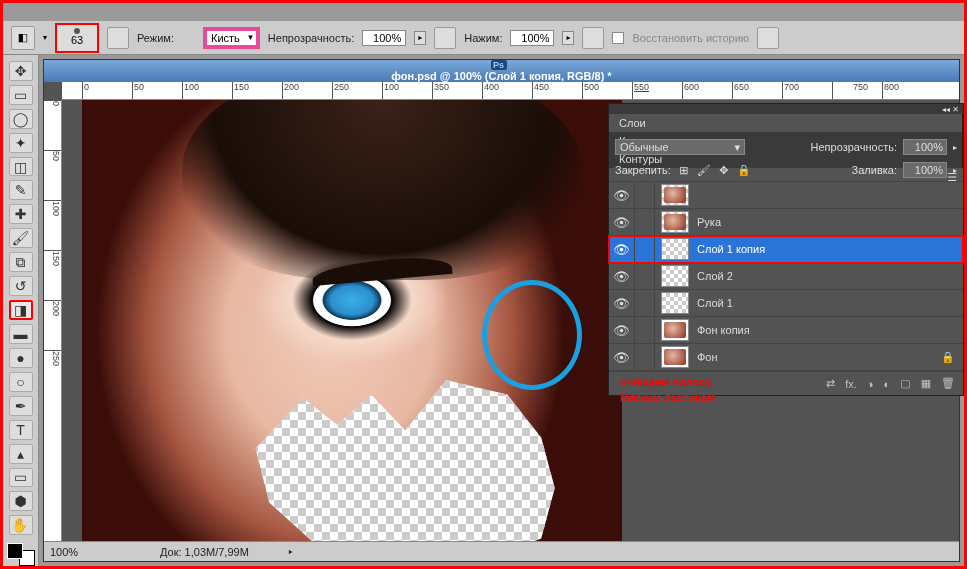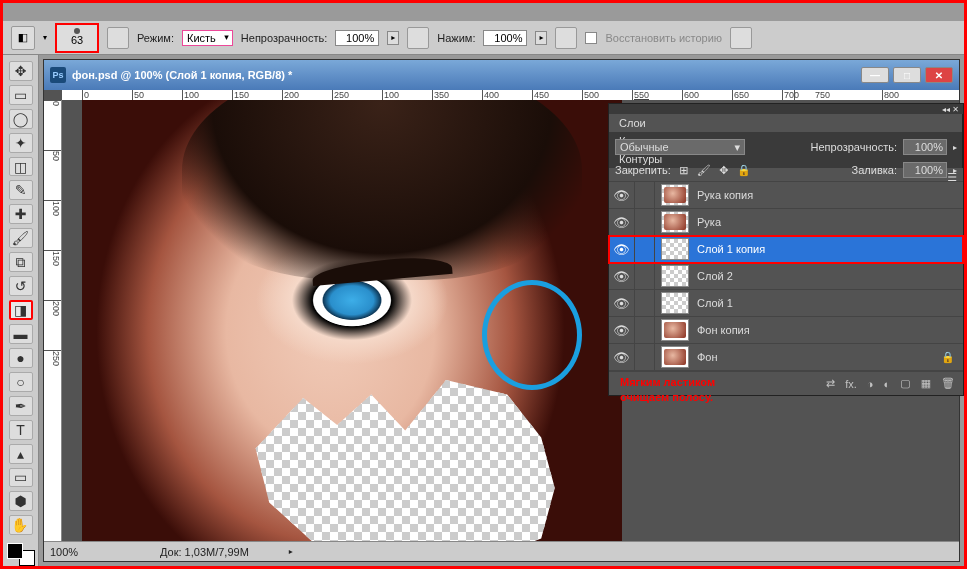--- a/index.html
+++ b/index.html
@@ -8,42 +8,42 @@
 
 
 .menubar { height: 18px; background: #9a9a9a; display: flex; align-items: center; gap: 18px; padding: 0 10px; color: #ddd; overflow: hidden; }
 
 
 .options { height: 34px; background: #ccc; border-bottom: 1px solid #888; display: flex; align-items: center; padding: 0 8px; gap: 8px; }
 .tool-icon { width: 24px; height: 24px; background: #ddd; border: 1px solid #999; border-radius: 2px; display: flex; align-items: center; justify-content: center; }
 .brush-size-box { display: flex; flex-direction: column; align-items: center; border: 2px solid #ff0000; padding: 1px 6px; width: 44px; height: 30px; background: #ddd; }
 .brush-dot { width: 6px; height: 6px; background: #555; border-radius: 50%; margin-top: 2px; }
 .opt-label { color: #222; }
-.opt-select { background: #fff; border: 1px solid #ec4899; padding: 1px 16px 1px 4px; position: relative; }
+.opt-select { background: #fff; border: 4px solid #ec4899; padding: 1px 16px 1px 4px; position: relative; margin-left: 21px; }
 .opt-select::after { content: "▾"; position: absolute; right: 3px; top: 1px; font-size: 9px; }
 .opt-input { background: #fff; border: 1px solid #888; padding: 1px 4px; width: 44px; text-align: right; }
 .opt-arrow { width: 12px; height: 14px; background: #ddd; border: 1px solid #888; display: flex; align-items: center; justify-content: center; font-size: 8px; }
 .opt-iconbtn { width: 22px; height: 22px; border: 1px solid #999; background: #ddd; border-radius: 2px; }
 .opt-check { width: 12px; height: 12px; border: 1px solid #888; background: #fff; }
 .opt-disabled { color: #888; }
 
 
 .workspace { position: absolute; top: 52px; left: 0; right: 0; bottom: 0; background: #999; display: flex; }
 
 
 .tools { width: 36px; background: #ccc; border-right: 1px solid #888; display: flex; flex-direction: column; align-items: center; padding-top: 4px; }
 .tool { width: 24px; height: 24px; margin: 2px 0; background: #ddd; border: 1px solid #aaa; border-radius: 2px; display: flex; align-items: center; justify-content: center; font-size: 14px; color: #333; }
 .tool.selected { border: 2px solid #ff0000; background: #e8e8e8; }
 .fgbg { position: relative; width: 28px; height: 28px; margin-top: 6px; }
 .fgbg .fg { position: absolute; width: 16px; height: 16px; background: #000; border: 1px solid #fff; left: 0; top: 0; z-index: 2; }
 .fgbg .bg { position: absolute; width: 16px; height: 16px; background: #fff; border: 1px solid #000; right: 0; bottom: 0; }
 
 
 .docwin { flex: 1; position: relative; margin: 4px; background: #535353; border: 1px solid #333; }
-.titlebar { height: 30px; background: linear-gradient(#7aa8d8, #4a7ab8); display: flex; align-items: center; padding: 0 6px; color: #fff; font-weight: bold; }
+.titlebar { height: 22px; background: linear-gradient(#7aa8d8, #4a7ab8); display: flex; align-items: center; padding: 0 6px; color: #fff; font-weight: bold; flex-direction: column; }
 .titlebar .ps-icon { width: 16px; height: 16px; background: #1a4a7a; color: #9cf; font-size: 9px; display: flex; align-items: center; justify-content: center; margin-right: 6px; border-radius: 2px; }
 .winbtns { margin-left: auto; display: flex; gap: 4px; }
 .winbtn { width: 28px; height: 16px; background: #ddd; border: 1px solid #888; border-radius: 2px; display: flex; align-items: center; justify-content: center; font-size: 10px; }
 .winbtn.close { background: #d44; color: #fff; }
 
 .ruler-h { height: 18px; background: #fff; border-bottom: 1px solid #888; margin-left: 18px; position: relative; overflow: hidden; }
 .ruler-h .tick { position: absolute; top: 0; height: 100%; border-left: 1px solid #555; padding-left: 1px; font-size: 9px; color: #444; }
 .ruler-v { width: 18px; background: #fff; border-right: 1px solid #888; position: absolute; left: 0; top: 40px; bottom: 20px; overflow: hidden; }
 .ruler-v .tick { position: absolute; left: 0; width: 100%; border-top: 1px solid #555; font-size: 9px; color: #444; writing-mode: vertical-rl; text-orientation: mixed; }
 
@@ -184,21 +184,21 @@
           <div class="tick" style="left: 270px;">250</div>
           <div class="tick" style="left: 320px;">100</div>
           <div class="tick" style="left: 370px;">350</div>
           <div class="tick" style="left: 420px;">400</div>
           <div class="tick" style="left: 470px;">450</div>
           <div class="tick" style="left: 520px;">500</div>
           <div class="tick" style="left: 570px; text-decoration: underline;">550</div>
           <div class="tick" style="left: 620px;">600</div>
           <div class="tick" style="left: 670px;">650</div>
           <div class="tick" style="left: 720px;">700</div>
-          <div class="tick" style="left: 732px; padding-left: 20px;">750</div>
+          <div class="tick" style="left: 770px; padding-left: 20px;">750</div>
           <div class="tick" style="left: 820px;">800</div>
         </div>
     <div class="ruler-v" id="ruler-v">
           <div class="tick" style="top: 0px;">0</div>
           <div class="tick" style="top: 50px;">50</div>
           <div class="tick" style="top: 100px;">100</div>
           <div class="tick" style="top: 150px;">150</div>
           <div class="tick" style="top: 200px;">200</div>
           <div class="tick" style="top: 250px;">250</div>
         </div>
@@ -251,21 +251,20 @@
     <span style="font-size:8px">▸</span>
   </div>
 
   <div class="layers-list" id="layers-list">
         <div class="layer">
           <div class="vis">👁</div>
           <div class="link"></div>
           <div class="thumb trans">
             <div class="mini"></div>
           </div>
-          <div class="name">Рука копия</div>
           <div class="lock"></div>
         </div>
         <div class="layer">
           <div class="vis">👁</div>
           <div class="link"></div>
           <div class="thumb trans">
             <div class="mini"></div>
           </div>
           <div class="name">Рука</div>
           <div class="lock"></div>
@@ -316,17 +315,17 @@
     <span>fx.</span>
     <span>◑</span>
     <span>◐</span>
     <span>▢</span>
     <span>▦</span>
     <span>🗑</span>
   </div>
 </div>
 
 <div class="annot-text">
+  <div>очищаем полосу.</div>
   <div>Мягким ластиком</div>
-  <div>очищаем полосу.</div>
 </div>
 
 </div>
 
 </body></html>

